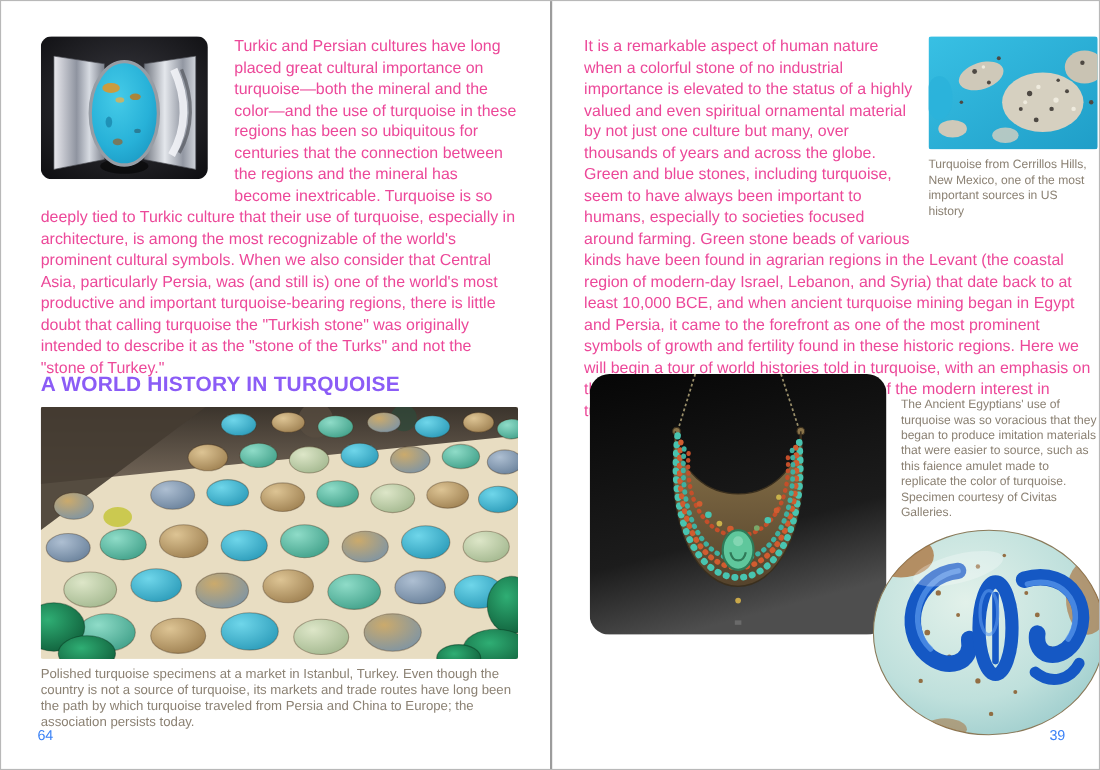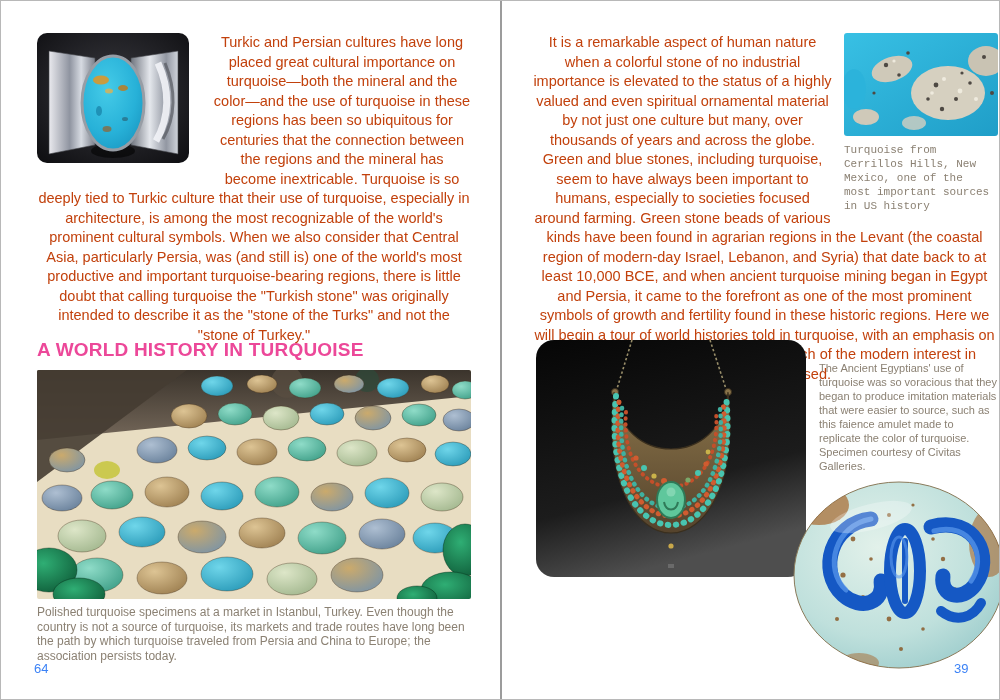--- a/index.html
+++ b/index.html
@@ -2,28 +2,28 @@
 <html><head>
 <meta charset="utf-8">
 <style>
   html,body{margin:0;padding:0;background:#fff;}
   .spread{
     position:relative;width:1000px;height:700px;background:#ffffff;
     font-family:"Liberation Sans",sans-serif;overflow:hidden;
     border:1px solid #b8b8b8;box-sizing:border-box;
   }
   .gutter{position:absolute;left:499px;top:0;width:2px;height:700px;background:#9c9c9c;}
-  .body-text{color:#c2410c;font-size:14.5px;line-height:19.5px;text-align:center;}
+  .body-text{color:#ec4899;font-size:14.5px;line-height:19.5px;text-align:left;}
   .body-text p{margin:0;}
   .caption{color:#8b8173;font-size:11px;line-height:14px;}
-  .heading{color:#ec4899;font-weight:bold;font-size:19px;letter-spacing:0.2px;margin:0;}
+  .heading{color:#8b5cf6;font-weight:bold;font-size:19px;letter-spacing:0.2px;margin:0;}
   .pagenum{position:absolute;color:#3b82f6;font-size:13px;}
   .abs{position:absolute;}
   .float-l{float:left;width:164px;margin-right:12px;margin-bottom:14px;}
-  .float-r{float:right;width:154px;margin-left:10px;margin-bottom:10px;font-family:Liberation Mono, monospace;}
+  .float-r{float:right;width:154px;margin-left:10px;margin-bottom:10px;}
   .imgbox{display:block;overflow:hidden;}
   .rounded10{border-radius:10px;}
   .rounded18{border-radius:18px;}
   .cap-under{margin-top:7px;}
 </style>
 </head>
 <body>
 
 <div class="spread">
 

